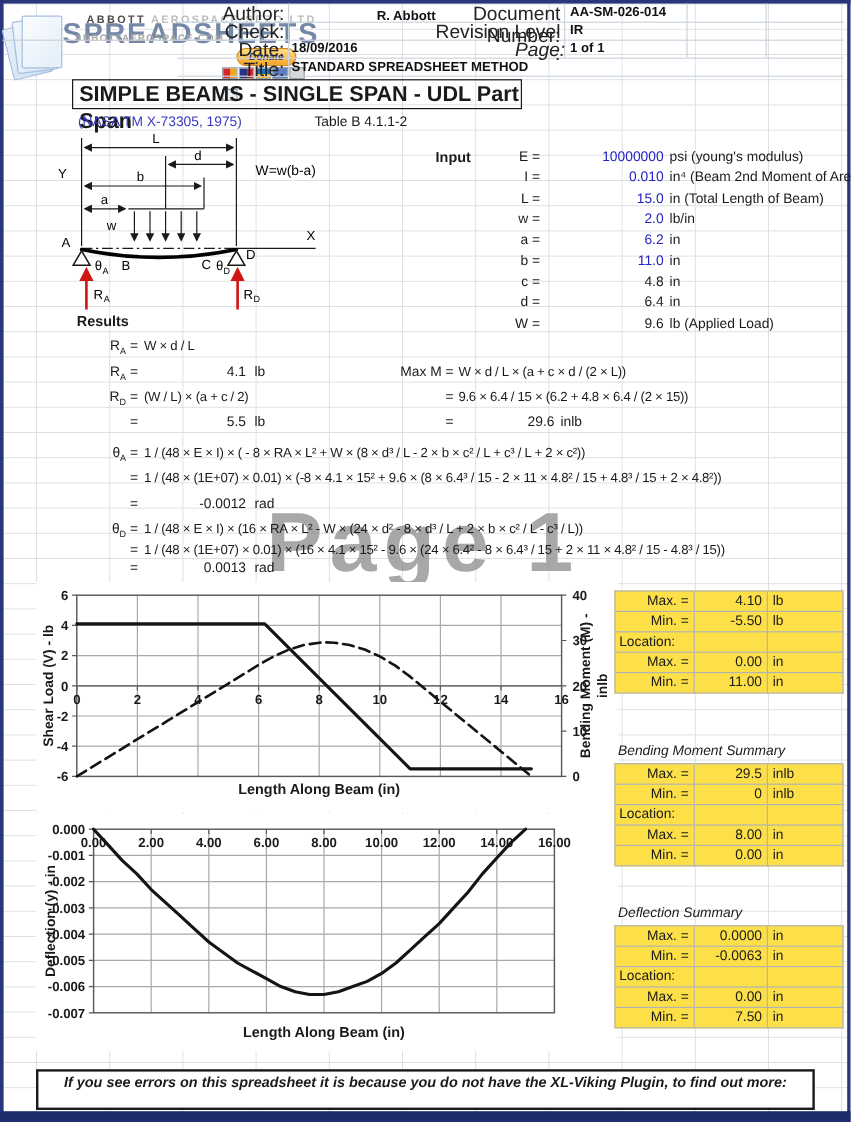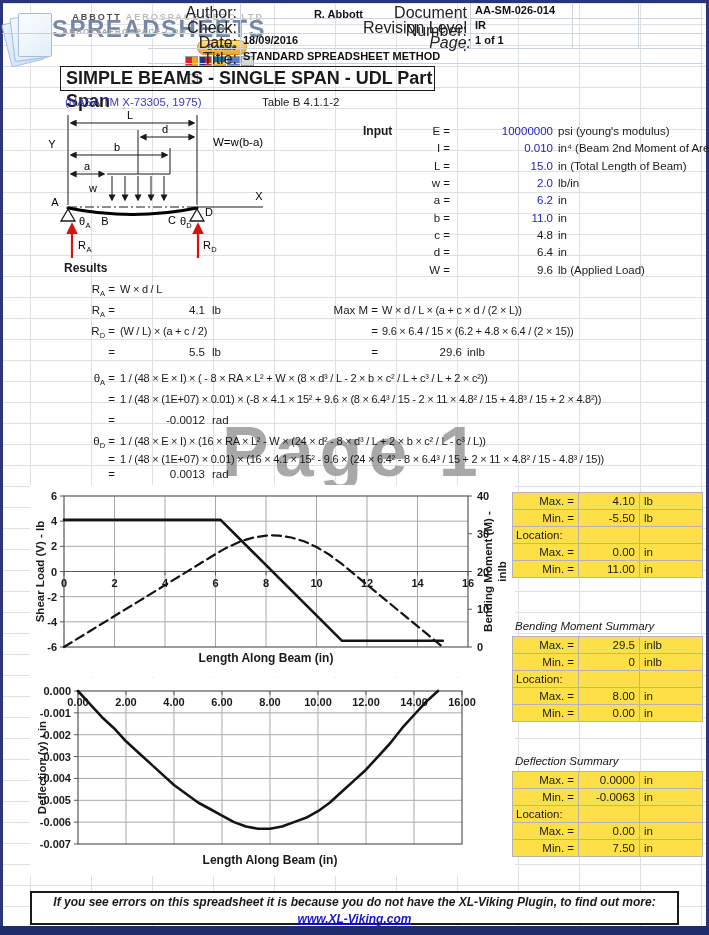--- a/index.html
+++ b/index.html
@@ -444,16 +444,15 @@
       <div class="srow">
           <div class="sc sc1">Min. =</div>
           <div class="sc sc2">7.50</div>
           <div class="sc sc3">in</div>
         </div>
     </div>
   </div>
 
   <div class="abs footerbox" style="left:30px;top:891px;width:645px;height:30px;">
     <div class="b i" style="font-size:12px;margin-top:2px;">If you see errors on this spreadsheet it is because you do not have the XL-Viking Plugin, to find out more:</div>
-    <div><span class="flink">www.XL-Viking.com</span></div>
   </div>
 
 </div>
 
 </body></html>

